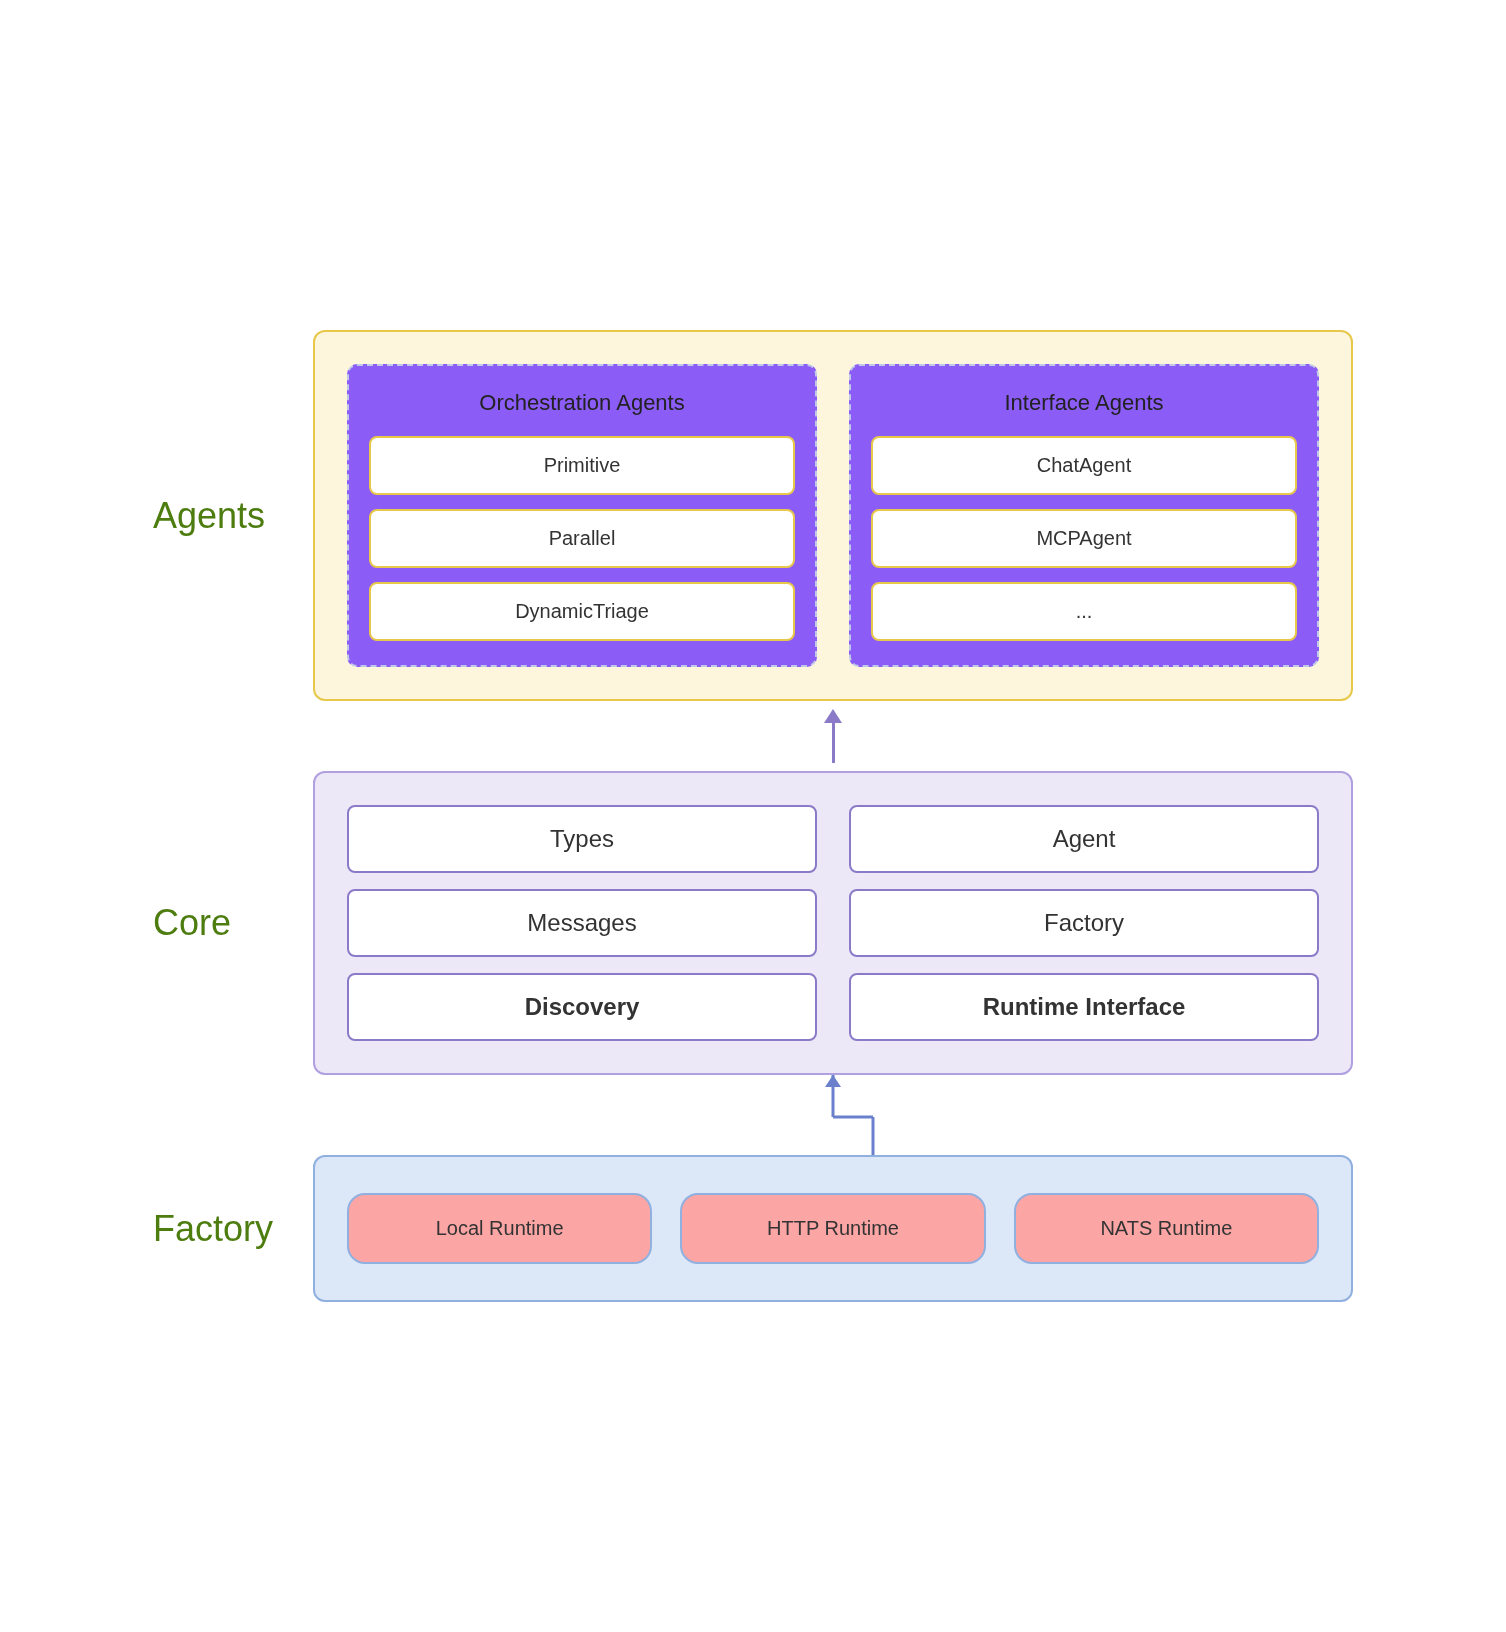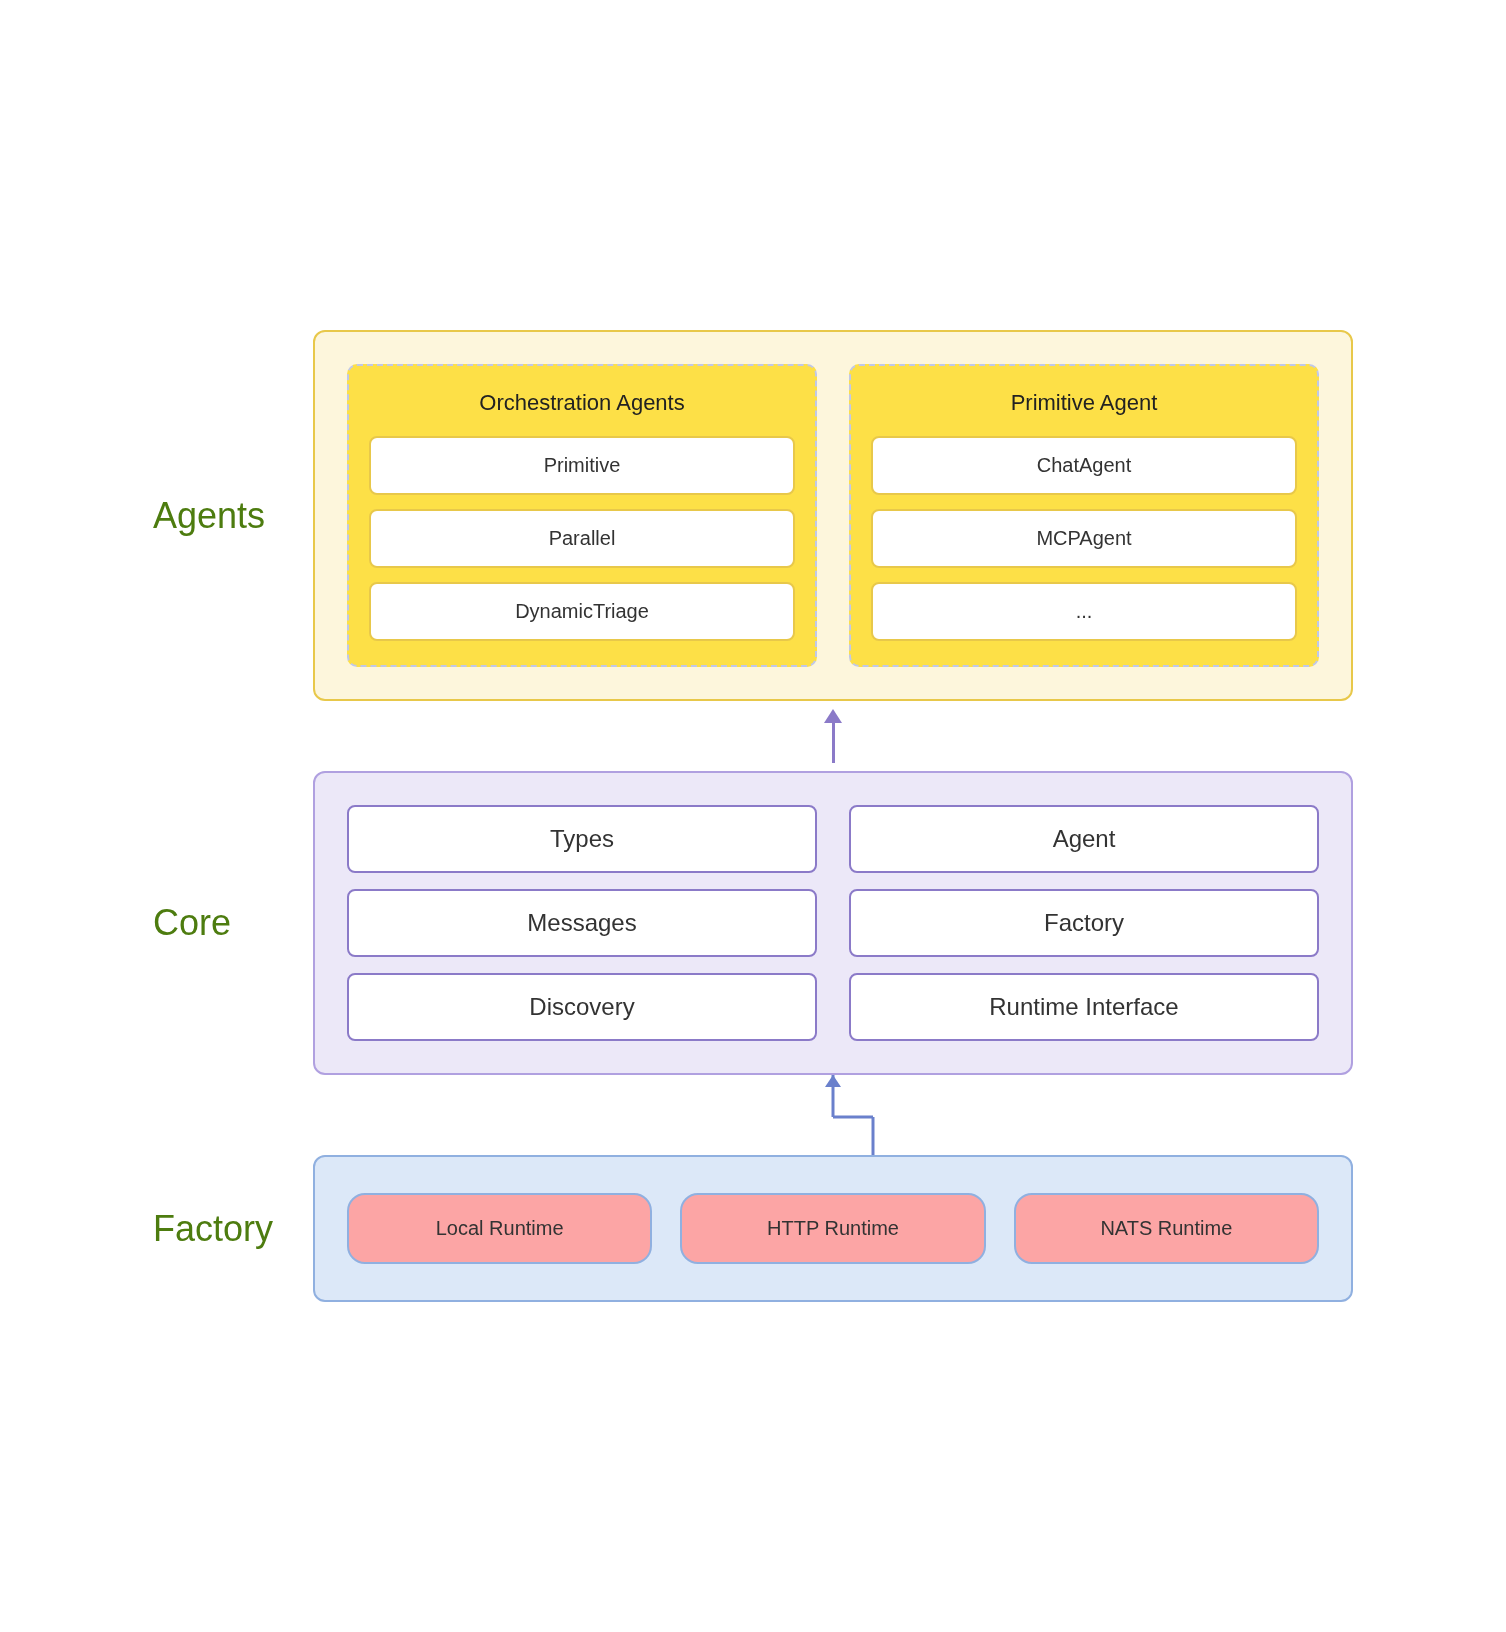--- a/index.html
+++ b/index.html
@@ -46,21 +46,21 @@
       border: 2px solid #e8c84a;
       border-radius: 12px;
       padding: 32px 32px 32px 32px;
       display: flex;
       flex-direction: row;
       gap: 32px;
     }
 
     .agent-group {
       flex: 1;
-      background: #fde047;
+      background: #8b5cf6;
       border: 2px dashed #c0c8e8;
       border-radius: 10px;
       padding: 24px 20px;
       display: flex;
       flex-direction: column;
       gap: 0;
     }
 
     .agent-group-title {
       font-size: 22px;
@@ -151,20 +151,21 @@
       border-radius: 8px;
       background: #ffffff;
       padding: 18px 20px;
       text-align: center;
       font-size: 24px;
       color: #333;
       margin-bottom: 16px;
     }
     .core-item:last-child {
       margin-bottom: 0;
+      font-weight: bold;
     }
 
     
     .arrow-down-container {
       display: flex;
       flex-direction: row;
       width: 100%;
       align-items: center;
     }
     .arrow-down-wrapper {
@@ -217,21 +218,21 @@
     <div class="agents-box">
 
       <div class="agent-group">
         <div class="agent-group-title">Orchestration Agents</div>
         <div class="agent-item">Primitive</div>
         <div class="agent-item">Parallel</div>
         <div class="agent-item">DynamicTriage</div>
       </div>
 
       <div class="agent-group">
-        <div class="agent-group-title">Primitive Agent</div>
+        <div class="agent-group-title">Interface Agents</div>
         <div class="agent-item">ChatAgent</div>
         <div class="agent-item">MCPAgent</div>
         <div class="agent-item">...</div>
       </div>
 
     </div>
   </div>
 
   <div class="arrow-container">
     <div class="arrow-spacer-left"></div>

